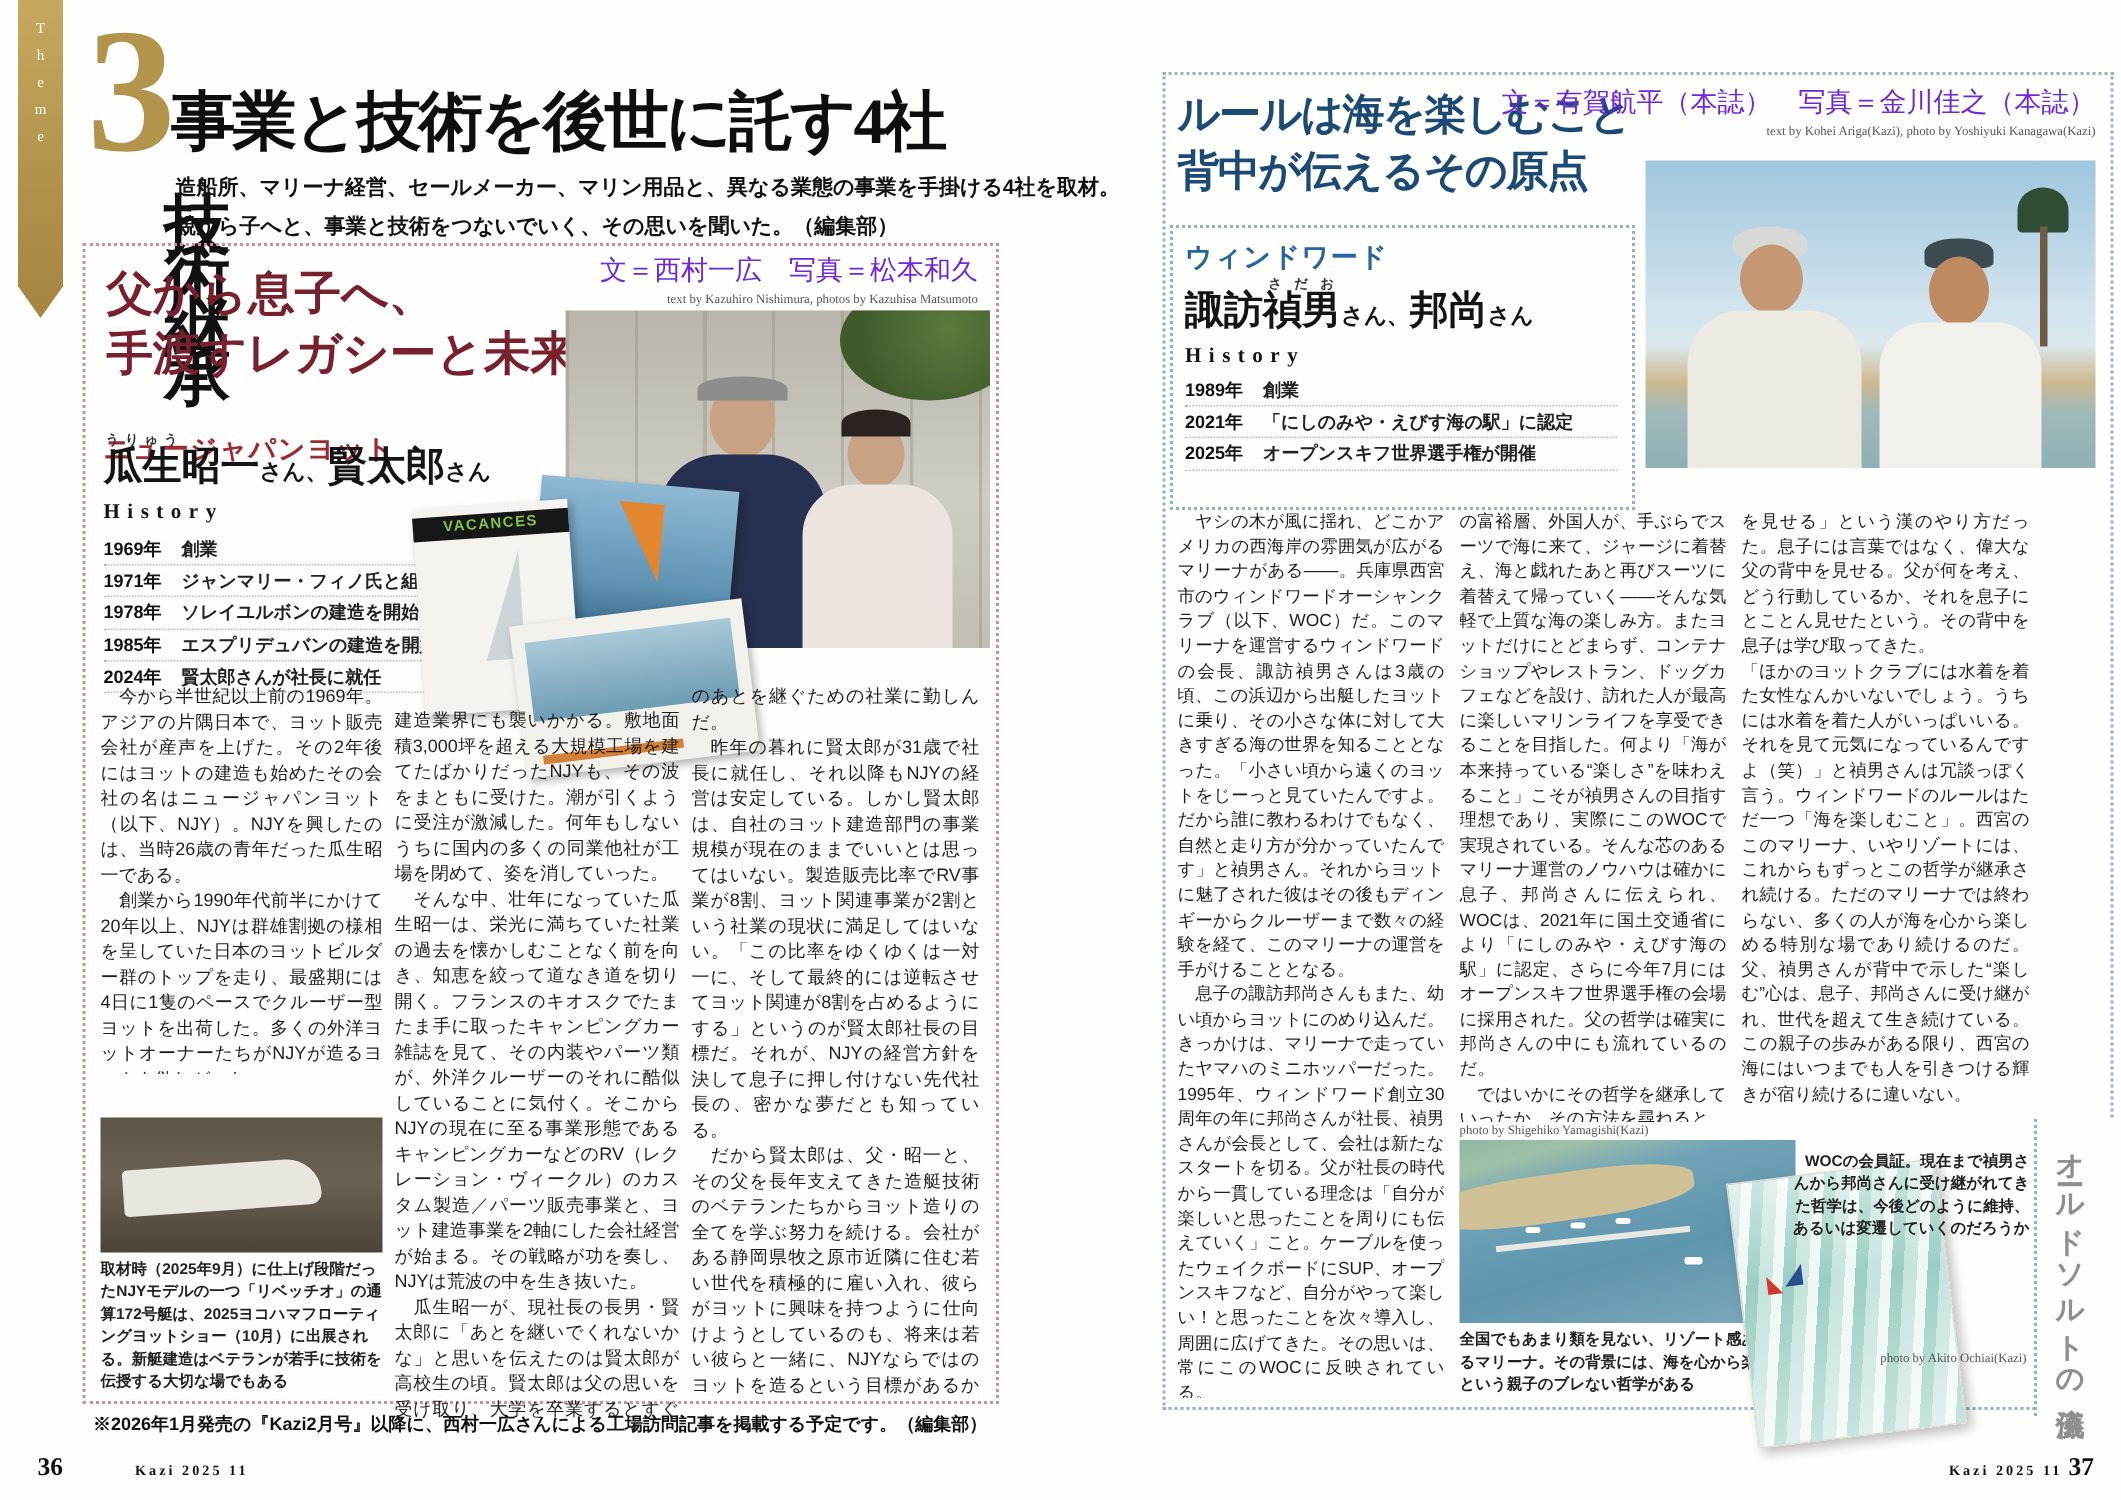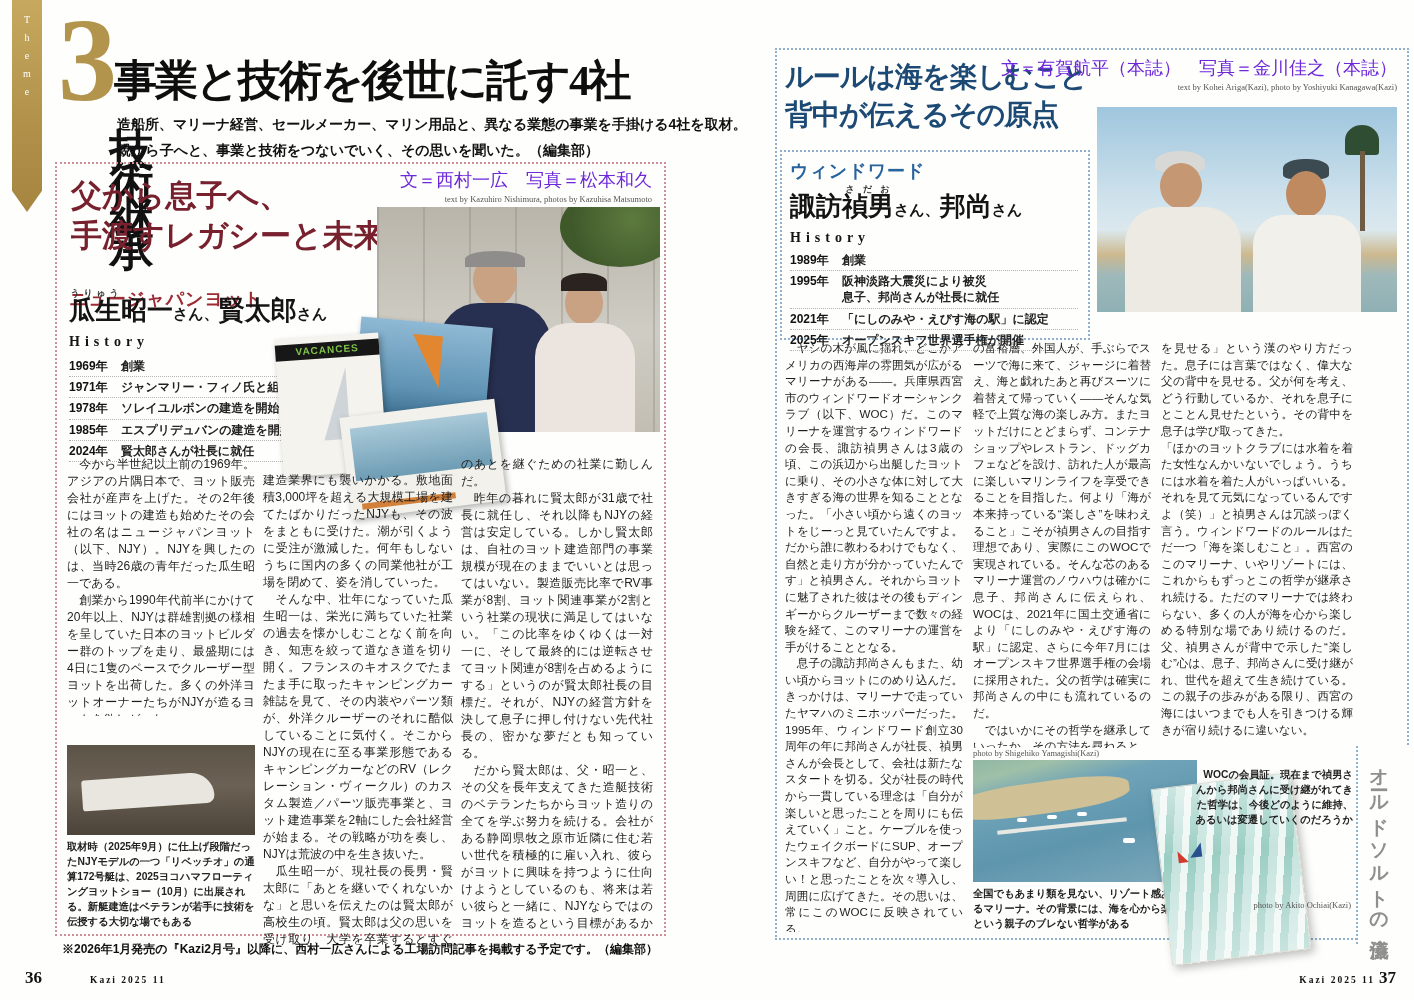--- a/index.html
+++ b/index.html
@@ -250,27 +250,20 @@
       <div style="position:absolute;left:8px;top:32px;" class="names">
         <span>諏訪</span><ruby><span>禎男</span><rt>さだお</rt></ruby><span class="sfx">さん、</span><span>邦尚</span><span class="sfx">さん</span>
       </div>
       <div style="position:absolute;left:8px;top:78px;" class="hist-label">History</div>
       <div style="position:absolute;left:8px;top:98px;width:288px;">
         <div class="h-row">
             <span class="h-year">1989年</span>
             <span class="h-event">創業</span>
           </div>
         <div class="h-row">
-            <span class="h-year">1995年</span>
-            <span class="h-event">
-              <div>阪神淡路大震災により被災</div>
-              <div>息子、邦尚さんが社長に就任</div>
-            </span>
-          </div>
-        <div class="h-row">
             <span class="h-year">2021年</span>
             <span class="h-event">「にしのみや・えびす海の駅」に認定</span>
           </div>
         <div class="h-row">
             <span class="h-year">2025年</span>
             <span class="h-event">オープンスキフ世界選手権が開催</span>
           </div>
       </div>
     </div>
 

